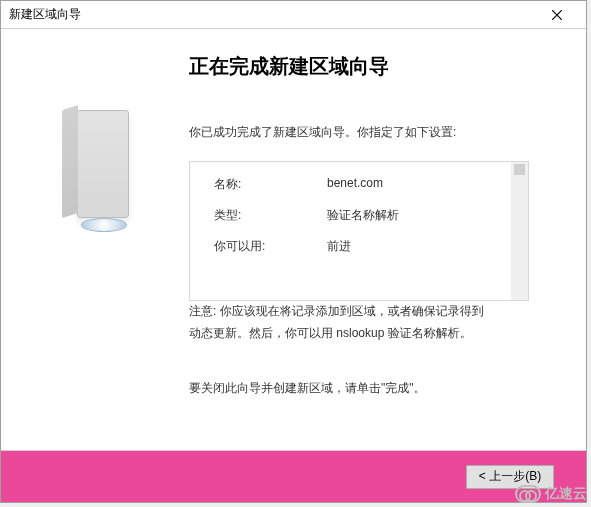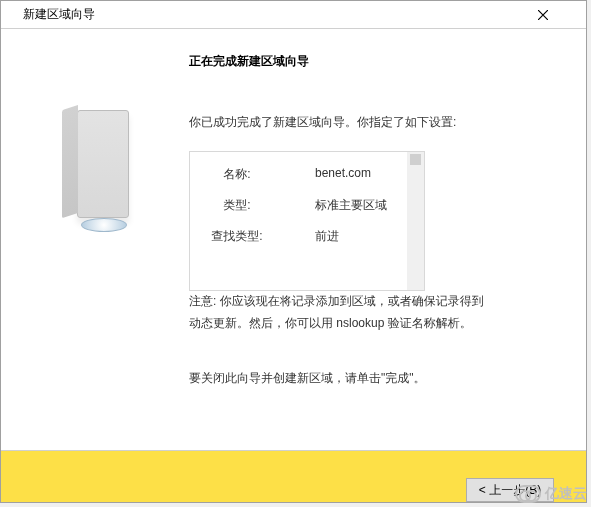--- a/index.html
+++ b/index.html
@@ -20,21 +20,21 @@
       display: flex;
       flex-direction: column;
       position: relative;
     }
     .titlebar {
       height: 28px;
       background: #ffffff;
       border-bottom: 1px solid #d0d0d0;
       display: flex;
       align-items: center;
-      padding: 0 22px;
+      padding: 0 8px;
     }
     .titlebar-title { flex: 1; font-size: 12px; color: #000; }
     .close-btn {
       width: 42px; height: 26px;
       display: flex; align-items: center; justify-content: center;
       cursor: pointer;
     }
     .close-btn svg { width: 10px; height: 10px; }
     .body {
       flex: 1;
@@ -78,56 +78,55 @@
       width: 46px; height: 14px;
       border-radius: 50%;
       background: radial-gradient(circle,#fff,#b5cde0);
       border: 1px solid #9fb8cc;
     }
     .right-pane {
       flex: 1;
       padding: 6px 4px 0 4px;
     }
     .heading {
-      font-size: 12px;
+      font-size: 20px;
       font-weight: bold;
       color: #000;
       margin-bottom: 44px;
     }
     .intro { color: #333; margin-bottom: 20px; margin-top: 36px; }
     .settings-box {
       border: 1px solid #d8d8d8;
-      width: 236px;
+      width: 340px;
       height: 140px;
       position: relative;
-      padding: 14px 12px;
-      text-align: center;
+      padding: 14px 24px;
     }
     .settings-box .scroll-track {
       position: absolute; right: 0; top: 0;
       width: 17px; height: 100%;
       background: #f0f0f0;
     }
     .scroll-thumb {
       width: 11px; height: 11px;
       background: #cfcfcf;
       margin: 2px auto;
     }
     .row { display: flex; margin-bottom: 14px; }
     .row:last-child { margin-bottom: 0; }
     .lbl { width: 70px; color: #333; }
     .val { color: #333; margin-left: 43px; }
     .notice { color: #333; line-height: 1.8; width: 300px; }
     .final-instruction { margin-top: 36px; color: #333; }
     .footer {
       height: 52px;
       border-top: 1px solid #d0d0d0;
-      background: #fde047;
-      display: flex;
-      align-items: flex-end;
+      background: #ec4899;
+      display: flex;
+      align-items: center;
       justify-content: flex-end;
       padding-right: 14px;
       gap: 6px;
       padding-left: 31px;
     }
     .btn {
       min-width: 88px;
       height: 24px;
       border: 1px solid #adadad;
       background: #e1e1e1;
@@ -193,24 +192,24 @@
       <div class="heading">正在完成新建区域向导</div>
       <div class="intro">你已成功完成了新建区域向导。你指定了如下设置:</div>
 
       <div class="settings-box">
         <div class="row">
           <div class="lbl">名称:</div>
           <div class="val">benet.com</div>
         </div>
         <div class="row">
           <div class="lbl">类型:</div>
-          <div class="val">标准主要区域</div>
+          <div class="val">验证名称解析</div>
         </div>
         <div class="row">
-          <div class="lbl">查找类型:</div>
+          <div class="lbl">你可以用:</div>
           <div class="val">前进</div>
         </div>
         <div class="scroll-track">
           <div class="scroll-thumb"></div>
         </div>
       </div>
 
       <div class="notice">注意: 你应该现在将记录添加到区域，或者确保记录得到动态更新。然后，你可以用 nslookup 验证名称解析。</div>
       <div class="final-instruction">要关闭此向导并创建新区域，请单击"完成"。</div>
     </div>

